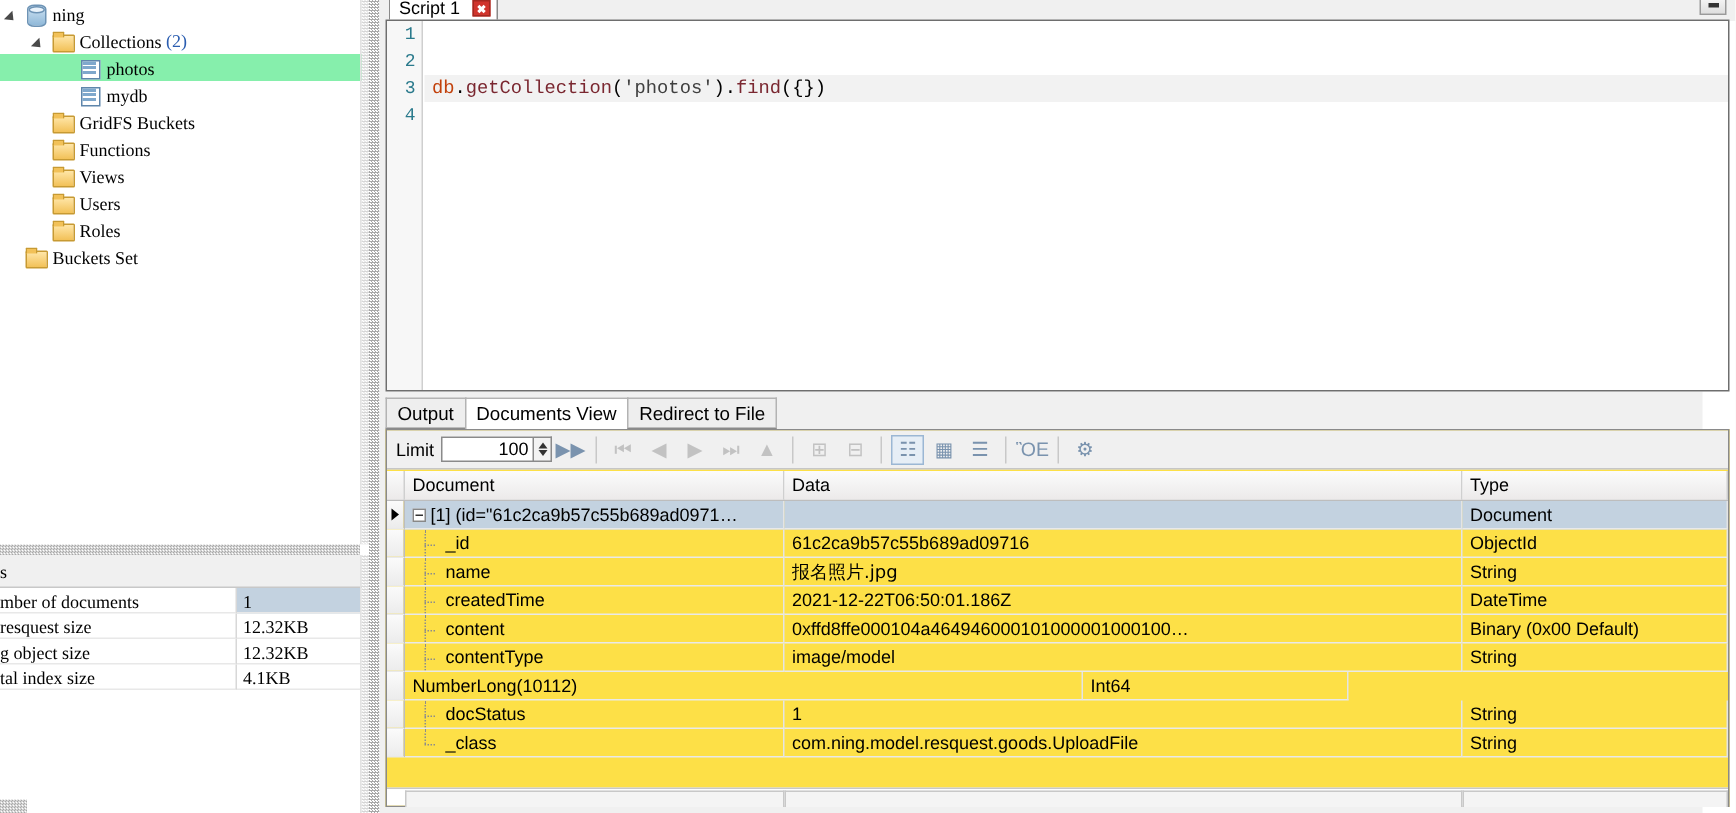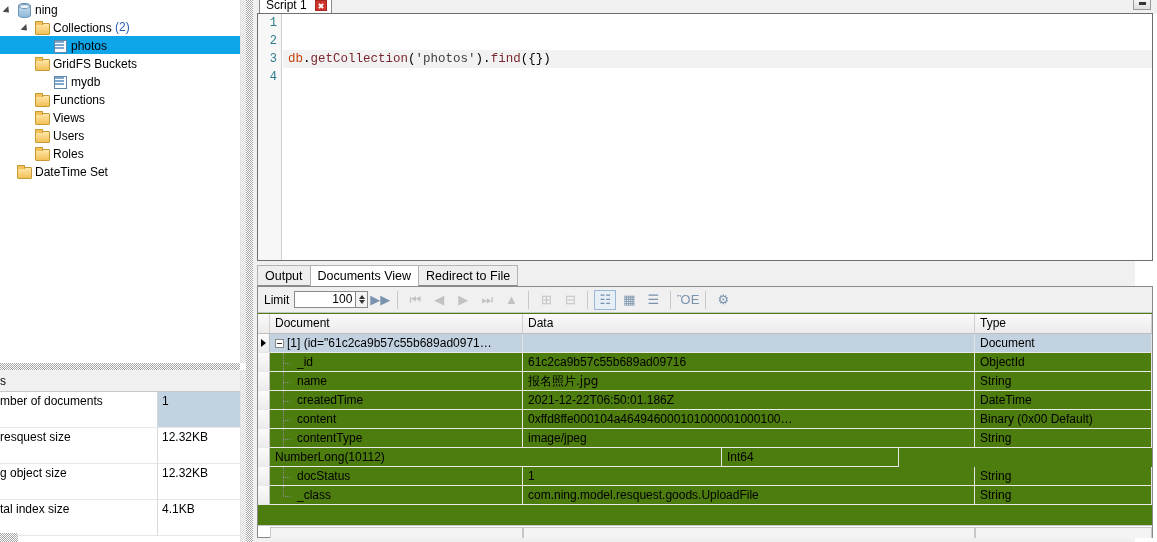--- a/index.html
+++ b/index.html
@@ -11,30 +11,31 @@
     font-family: "Liberation Sans", sans-serif;
     font-size: 12px;
     color: #000000;
   }
   #app { position: relative; width: 1157px; height: 542px; }
 
   
   #sidebar {
     position: absolute; left: 0; top: 0; width: 252px; height: 542px;
     background: #ffffff;
+    font-family: Liberation Serif, serif;
   }
   #tree-panel {
     position: absolute; left: 0; top: 0; width: 252px; height: 363px;
     background: #ffffff; overflow: hidden;
   }
   .tree-row {
     position: relative; height: 18px; line-height: 18px;
     white-space: nowrap; padding-left: 0; font-size: 12px;
   }
-  .tree-row.selected { background: #0ea5e9; }
+  .tree-row.selected { background: #86efac; }
   .twisty {
     display: inline-block; width: 11px; height: 11px;
     vertical-align: middle; position: relative; margin-right: 1px;
   }
   .twisty.open::before {
     content: ""; position: absolute; left: 1px; top: 2px;
     border-left: 5px solid #4a4a4a;
     border-top: 4px solid transparent;
     border-bottom: 4px solid transparent;
     transform: rotate(45deg); transform-origin: 30% 50%;
@@ -86,21 +87,21 @@
   
   #stats-panel {
     position: absolute; left: 0; top: 370px; width: 252px; height: 172px;
     background: #ffffff;
   }
   #stats-title {
     height: 22px; line-height: 22px; background: #f0f0f0;
     border-bottom: 1px solid #c8c8c8; font-size: 12px; padding-left: 0px;
     overflow: hidden;
   }
-  .stats-row { display: flex; height: 36px; line-height: 19px; font-size: 12px; }
+  .stats-row { display: flex; height: 17px; line-height: 19px; font-size: 12px; }
   .stats-row .k {
     width: 158px; border-bottom: 1px solid #e8e8e8; border-right: 1px solid #d8d8d8;
     padding-left: 0px; overflow: hidden; white-space: nowrap;
   }
   .stats-row .v {
     width: 82px; border-bottom: 1px solid #e8e8e8; padding-left: 4px;
     overflow: hidden; white-space: nowrap;
   }
   .stats-row.sel .v { background: #c3d2e0; }
   #stats-scroll {
@@ -171,21 +172,21 @@
   .rtab {
     float: left; height: 21px; line-height: 20px; padding: 0 7px; font-size: 12.5px;
     background: #eeeeee; border: 1px solid #b3b3b3; border-bottom: 1px solid #8a8a8a;
     margin-right: -1px;
   }
   .rtab.active { background: #ffffff; border-bottom: 1px solid #ffffff; height: 22px; }
 
   
   #respanel {
     position: absolute; left: 4px; top: 286px; width: 896px; height: 252px;
-    background: #4d7c0f; border: 1px solid #8a8a8a;
+    background: #fde047; border: 1px solid #8a8a8a;
   }
   #rtoolbar {
     height: 26px; background: #f0f0f0; border-bottom: 1px solid #c6c6c6;
     display: flex; align-items: center; padding-left: 6px;
   }
   .tb-label { font-size: 12px; margin-right: 5px; }
   #limit-input {
     width: 62px; height: 17px; border: 1px solid #8a8a8a; background: #fff;
     font-size: 12px; text-align: right; padding-right: 3px; line-height: 15px;
   }
@@ -254,27 +255,27 @@
 
 <div id="app">
 
   <div id="sidebar">
 
     <div id="tree-panel">
       <div id="tree-rows">
           <div class="tree-row"><span style="display: inline-block; width: 4px;"></span><span class="twisty open"></span><span class="ico ico-db"></span><span class="tree-label">ning</span></div>
           <div class="tree-row"><span style="display: inline-block; width: 22px;"></span><span class="twisty open"></span><span class="ico ico-folder"></span><span class="tree-label">Collections</span><span class="count"> (2)</span></div>
           <div class="tree-row selected"><span style="display: inline-block; width: 40px;"></span><span class="twisty"></span><span class="ico ico-coll"></span><span class="tree-label">photos</span></div>
+          <div class="tree-row"><span style="display: inline-block; width: 40px;"></span><span class="twisty"></span><span class="ico ico-coll"></span><span class="tree-label">mydb</span></div>
           <div class="tree-row"><span style="display: inline-block; width: 22px;"></span><span class="twisty"></span><span class="ico ico-folder"></span><span class="tree-label">GridFS Buckets</span></div>
-          <div class="tree-row"><span style="display: inline-block; width: 40px;"></span><span class="twisty"></span><span class="ico ico-coll"></span><span class="tree-label">mydb</span></div>
           <div class="tree-row"><span style="display: inline-block; width: 22px;"></span><span class="twisty"></span><span class="ico ico-folder"></span><span class="tree-label">Functions</span></div>
           <div class="tree-row"><span style="display: inline-block; width: 22px;"></span><span class="twisty"></span><span class="ico ico-folder"></span><span class="tree-label">Views</span></div>
           <div class="tree-row"><span style="display: inline-block; width: 22px;"></span><span class="twisty"></span><span class="ico ico-folder"></span><span class="tree-label">Users</span></div>
           <div class="tree-row"><span style="display: inline-block; width: 22px;"></span><span class="twisty"></span><span class="ico ico-folder"></span><span class="tree-label">Roles</span></div>
-          <div class="tree-row"><span style="display: inline-block; width: 4px;"></span><span class="twisty"></span><span class="ico ico-folder"></span><span class="tree-label">DateTime Set</span></div>
+          <div class="tree-row"><span style="display: inline-block; width: 4px;"></span><span class="twisty"></span><span class="ico ico-folder"></span><span class="tree-label">Buckets Set</span></div>
         </div>
       <div id="tree-scroll"></div>
     </div>
 
     <div id="hsplit"></div>
 
     <div id="stats-panel">
       <div id="stats-title">s</div>
       <div id="stats-rows">
           <div class="stats-row sel">
@@ -425,21 +426,21 @@
             </div>
             <div class="d-row">
               <div class="cell rowhdr c-gutter"></div>
               <div class="cell c-doc"><span class="leafline"></span><span>content</span></div>
               <div class="cell c-data">0xffd8ffe000104a464946000101000001000100…</div>
               <div class="cell c-type">Binary (0x00 Default)</div>
             </div>
             <div class="d-row">
               <div class="cell rowhdr c-gutter"></div>
               <div class="cell c-doc"><span class="leafline"></span><span>contentType</span></div>
-              <div class="cell c-data">image/jpeg</div>
+              <div class="cell c-data">image/model</div>
               <div class="cell c-type">String</div>
             </div>
             <div class="d-row">
               <div class="cell rowhdr c-gutter"></div>
               <div class="cell c-data">NumberLong(10112)</div>
               <div class="cell c-type">Int64</div>
             </div>
             <div class="d-row">
               <div class="cell rowhdr c-gutter"></div>
               <div class="cell c-doc"><span class="leafline"></span><span>docStatus</span></div>

